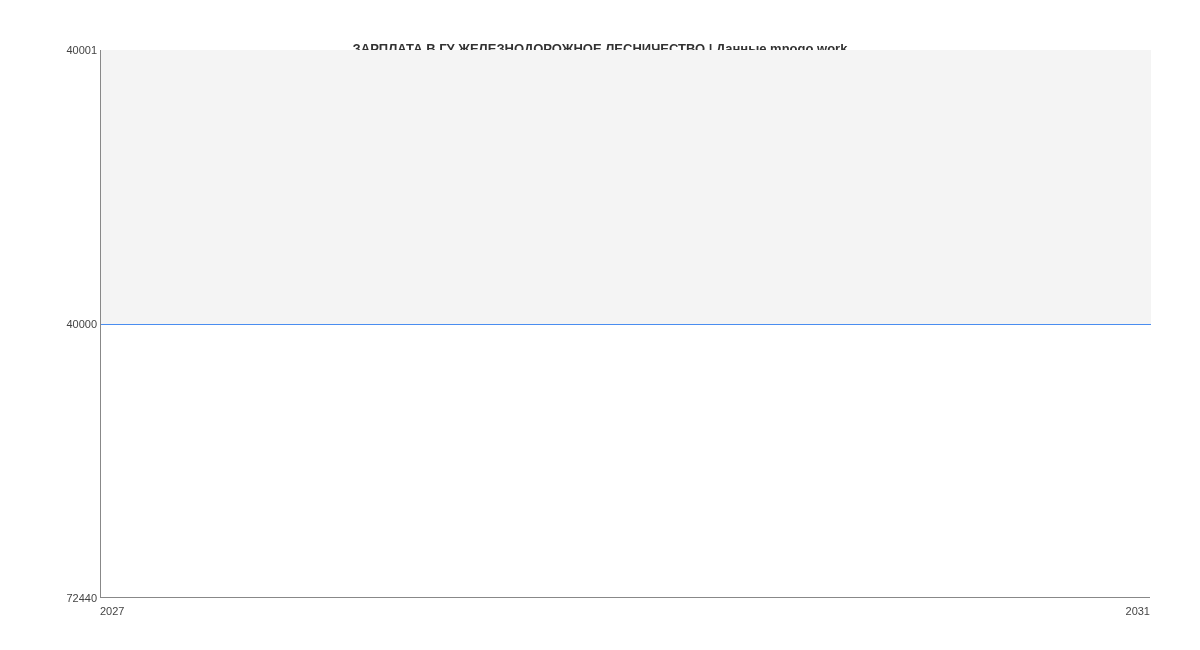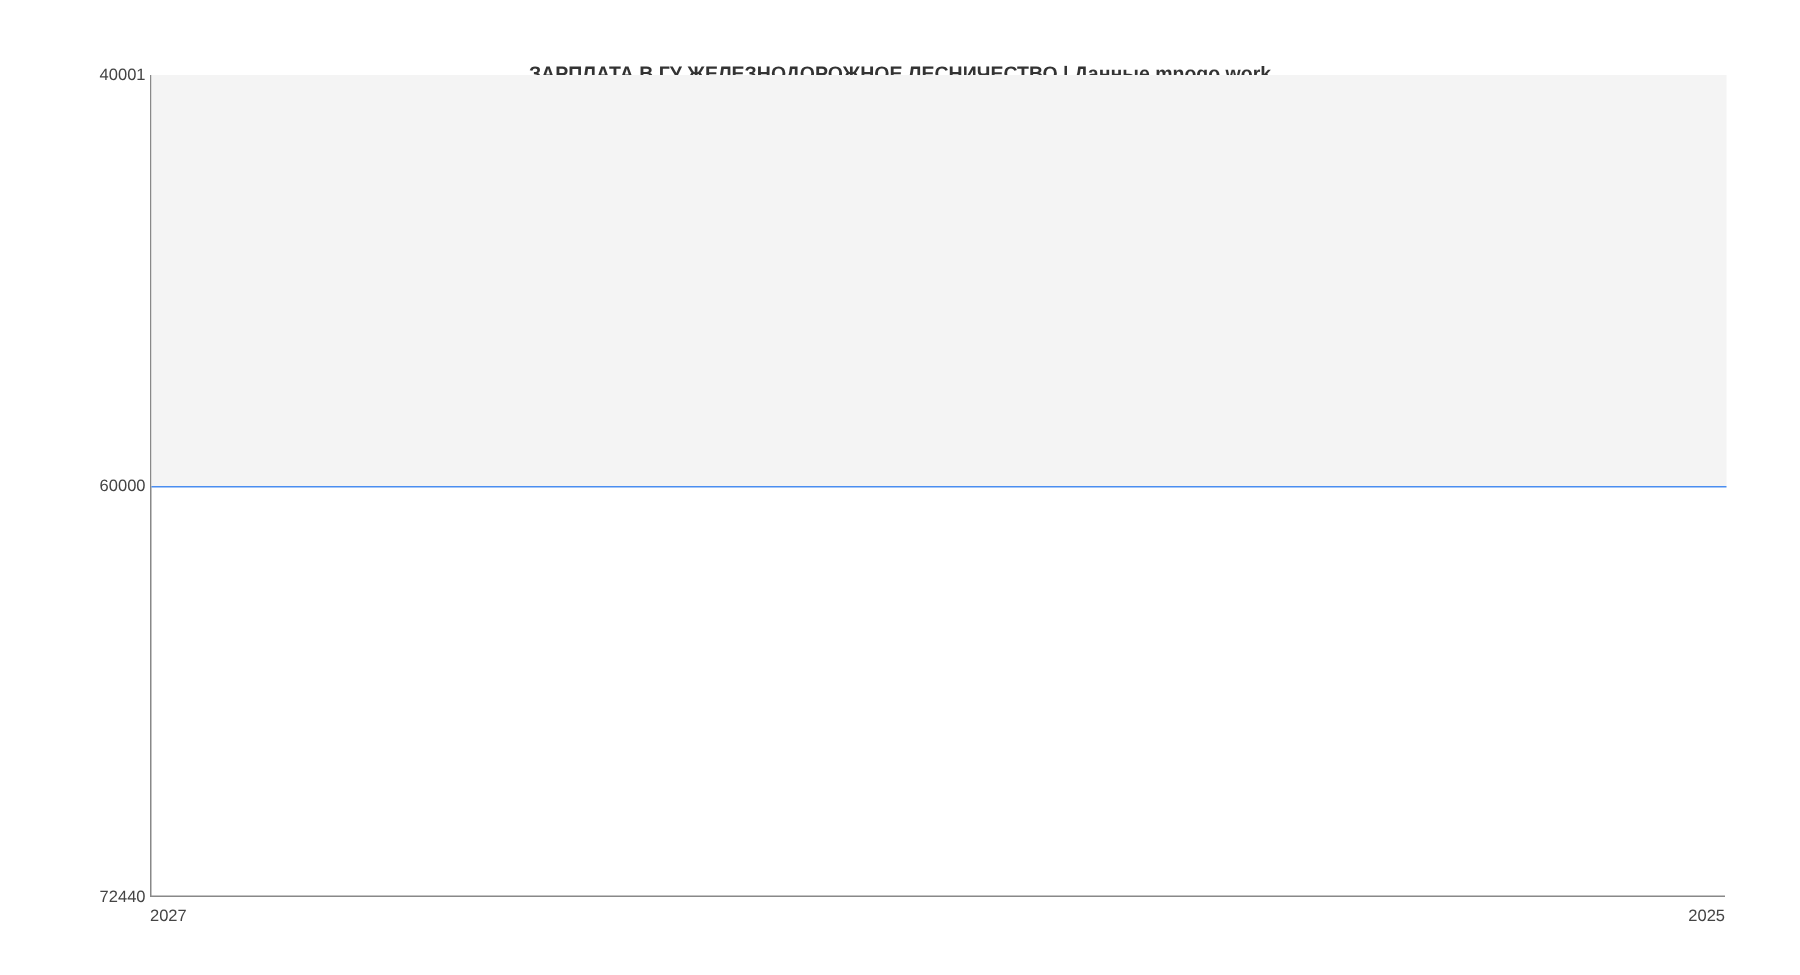--- a/index.html
+++ b/index.html
@@ -74,17 +74,17 @@
 <body>
 
 <div class="title">ЗАРПЛАТА В ГУ ЖЕЛЕЗНОДОРОЖНОЕ ЛЕСНИЧЕСТВО | Данные mnogo.work</div>
 
 <div class="plot-area">
   <div class="plot-fill"></div>
   <div class="line-segment"></div>
 </div>
 
 <div class="y-tick y-tick-top">40001</div>
-<div class="y-tick y-tick-mid">60000</div>
+<div class="y-tick y-tick-mid">40000</div>
 <div class="y-tick y-tick-bot">72440</div>
 
 <div class="x-tick x-tick-left">2027</div>
-<div class="x-tick x-tick-right">2025</div>
+<div class="x-tick x-tick-right">2031</div>
 
 </body></html>

